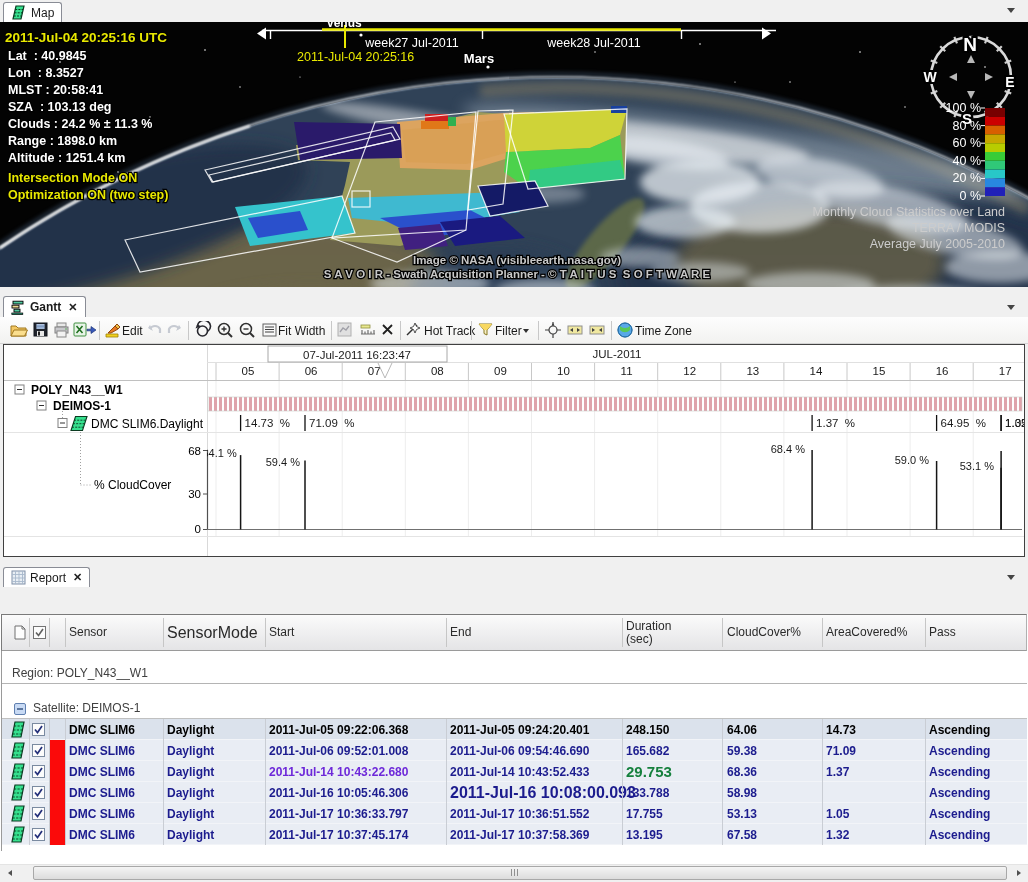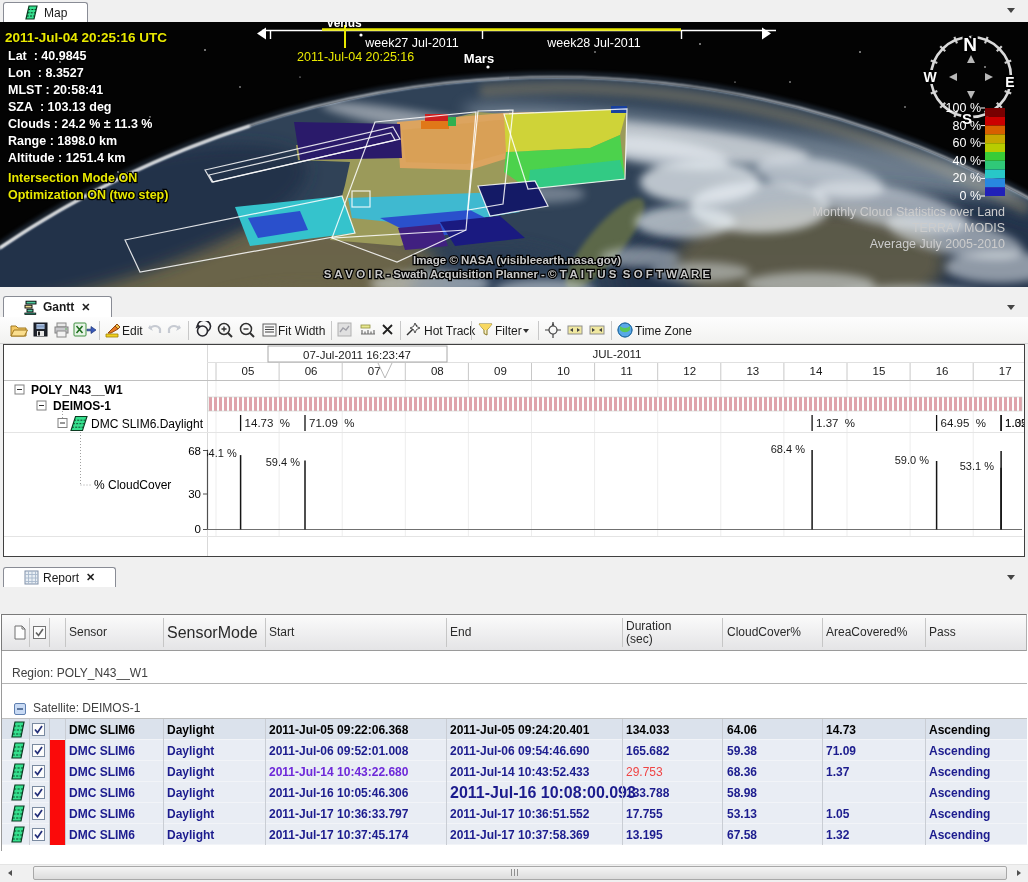--- a/index.html
+++ b/index.html
@@ -1,19 +1,19 @@
 <!DOCTYPE html>
 <html><head>
 <meta charset="utf-8">
 <style>
 * { margin:0; padding:0; box-sizing:border-box; }
 html,body { width:1028px; height:882px; background:#f0f0f0; font-family:"Liberation Sans",sans-serif; overflow:hidden; }
 #page { position:relative; width:1028px; height:882px; background:#f0f0f0; }
 .abs { position:absolute; }
-.tab { position:absolute; background:#fff; border:1px solid #898c95; border-bottom:none; border-radius:3px 3px 0 0; display:flex; align-items:center; padding:0 20px; font-size:12px; color:#1a1a1a; }
+.tab { position:absolute; background:#fff; border:1px solid #898c95; border-bottom:none; border-radius:3px 3px 0 0; display:flex; align-items:center; padding:0 7px; font-size:12px; color:#1a1a1a; }
 .tab .xx { margin-left:7px; font-weight:bold; font-size:11px; color:#222; }
 .ddown { position:absolute; width:0; height:0; border-left:4px solid transparent; border-right:4px solid transparent; border-top:5px solid #444; }
 .tbsep { position:absolute; width:1px; background:#c8c8c8; }
 .tbtxt { position:absolute; font-size:12px; color:#1a1a1a; white-space:nowrap; }
 </style>
 </head>
 <body>
 <div id="page">
 
 <div class="tab" style="left:3px; top:2px; height:20px;">
@@ -596,21 +596,21 @@
         <path d="M5 5 L14 5 M4.3 9 L13.3 9 M3.6 13 L12.6 13" stroke="#0a3a20" stroke-width="0.9" stroke-dasharray="2.2 1.3"></path>
       </svg>
       <svg style="position:absolute;left:32px;top:109px;" width="13" height="13" viewBox="0 0 13 13">
         <rect x="0.5" y="0.5" width="12" height="12" fill="#fcfcfc" stroke="#7a8aa0"></rect>
         <path d="M3 6.5 L5.5 9.5 L10 3" stroke="#24307a" stroke-width="1.7" fill="none"></path>
       </svg>
       <div style="position:absolute;left:69px;top:105px;height:21px;display:flex;align-items:center;font-size:12px;font-weight:bold;color:#000000;">DMC SLIM6</div>
       <div style="position:absolute;left:167px;top:105px;height:21px;display:flex;align-items:center;font-size:12px;font-weight:bold;color:#000000;">Daylight</div>
       <div style="position:absolute;left:269px;top:105px;height:21px;display:flex;align-items:center;font-size:12px;font-weight:bold;color:#000000;">2011-Jul-05 09:22:06.368</div>
       <div style="position:absolute;left:450px;top:105px;height:21px;display:flex;align-items:center;font-size:12px;font-weight:bold;color:#000000;">2011-Jul-05 09:24:20.401</div>
-      <div style="position:absolute;left:626px;top:105px;height:21px;display:flex;align-items:center;font-size:12px;font-weight:bold;color:#000000;">134.033</div>
+      <div style="position:absolute;left:626px;top:105px;height:21px;display:flex;align-items:center;font-size:12px;font-weight:bold;color:#000000;">248.150</div>
       <div style="position:absolute;left:727px;top:105px;height:21px;display:flex;align-items:center;font-size:12px;font-weight:bold;color:#000000;">64.06</div>
       <div style="position:absolute;left:826px;top:105px;height:21px;display:flex;align-items:center;font-size:12px;font-weight:bold;color:#000000;">14.73</div>
       <div style="position:absolute;left:929px;top:105px;height:21px;display:flex;align-items:center;font-size:12px;font-weight:bold;color:#000000;">Ascending</div>
       <div style="position:absolute;left:1px;top:126px;width:1026px;height:21px;background:#e9edf4;border-bottom:1px solid #f2f4f8;"></div>
       <div style="position:absolute;left:49px;top:126px;width:16px;height:21px;background:#fb0a0a;"></div>
       <svg style="position:absolute;left:9px;top:128px;" width="19" height="17" viewBox="0 0 19 17">
         <path d="M6 1 L15 1 L12 16 L3 16 Z" fill="#35e08e" stroke="#0a3a20" stroke-width="1.2"></path>
         <path d="M5 5 L14 5 M4.3 9 L13.3 9 M3.6 13 L12.6 13" stroke="#0a3a20" stroke-width="0.9" stroke-dasharray="2.2 1.3"></path>
       </svg>
       <svg style="position:absolute;left:32px;top:130px;" width="13" height="13" viewBox="0 0 13 13">
@@ -632,21 +632,21 @@
         <path d="M5 5 L14 5 M4.3 9 L13.3 9 M3.6 13 L12.6 13" stroke="#0a3a20" stroke-width="0.9" stroke-dasharray="2.2 1.3"></path>
       </svg>
       <svg style="position:absolute;left:32px;top:151px;" width="13" height="13" viewBox="0 0 13 13">
         <rect x="0.5" y="0.5" width="12" height="12" fill="#fcfcfc" stroke="#7a8aa0"></rect>
         <path d="M3 6.5 L5.5 9.5 L10 3" stroke="#24307a" stroke-width="1.7" fill="none"></path>
       </svg>
       <div style="position:absolute;left:69px;top:147px;height:21px;display:flex;align-items:center;font-size:12px;font-weight:bold;color:#1c1c8e;">DMC SLIM6</div>
       <div style="position:absolute;left:167px;top:147px;height:21px;display:flex;align-items:center;font-size:12px;font-weight:bold;color:#1c1c8e;">Daylight</div>
       <div style="position:absolute;left:269px;top:147px;height:21px;display:flex;align-items:center;font-size:12px;font-weight:bold;color:#6d28d9;">2011-Jul-14 10:43:22.680</div>
       <div style="position:absolute;left:450px;top:147px;height:21px;display:flex;align-items:center;font-size:12px;font-weight:bold;color:#1c1c8e;">2011-Jul-14 10:43:52.433</div>
-      <div style="position:absolute;left:626px;top:147px;height:21px;display:flex;align-items:center;font-size:12px;font-weight:normal;color:#ef4444;">29.753</div>
+      <div style="position:absolute;left:626px;top:147px;height:21px;display:flex;align-items:center;font-size:15px;font-weight:bold;color:#15803d;">29.753</div>
       <div style="position:absolute;left:727px;top:147px;height:21px;display:flex;align-items:center;font-size:12px;font-weight:bold;color:#1c1c8e;">68.36</div>
       <div style="position:absolute;left:826px;top:147px;height:21px;display:flex;align-items:center;font-size:12px;font-weight:bold;color:#1c1c8e;">1.37</div>
       <div style="position:absolute;left:929px;top:147px;height:21px;display:flex;align-items:center;font-size:12px;font-weight:bold;color:#1c1c8e;">Ascending</div>
       <div style="position:absolute;left:1px;top:168px;width:1026px;height:21px;background:#e9edf4;border-bottom:1px solid #f2f4f8;"></div>
       <div style="position:absolute;left:49px;top:168px;width:16px;height:21px;background:#fb0a0a;"></div>
       <svg style="position:absolute;left:9px;top:170px;" width="19" height="17" viewBox="0 0 19 17">
         <path d="M6 1 L15 1 L12 16 L3 16 Z" fill="#35e08e" stroke="#0a3a20" stroke-width="1.2"></path>
         <path d="M5 5 L14 5 M4.3 9 L13.3 9 M3.6 13 L12.6 13" stroke="#0a3a20" stroke-width="0.9" stroke-dasharray="2.2 1.3"></path>
       </svg>
       <svg style="position:absolute;left:32px;top:172px;" width="13" height="13" viewBox="0 0 13 13">

